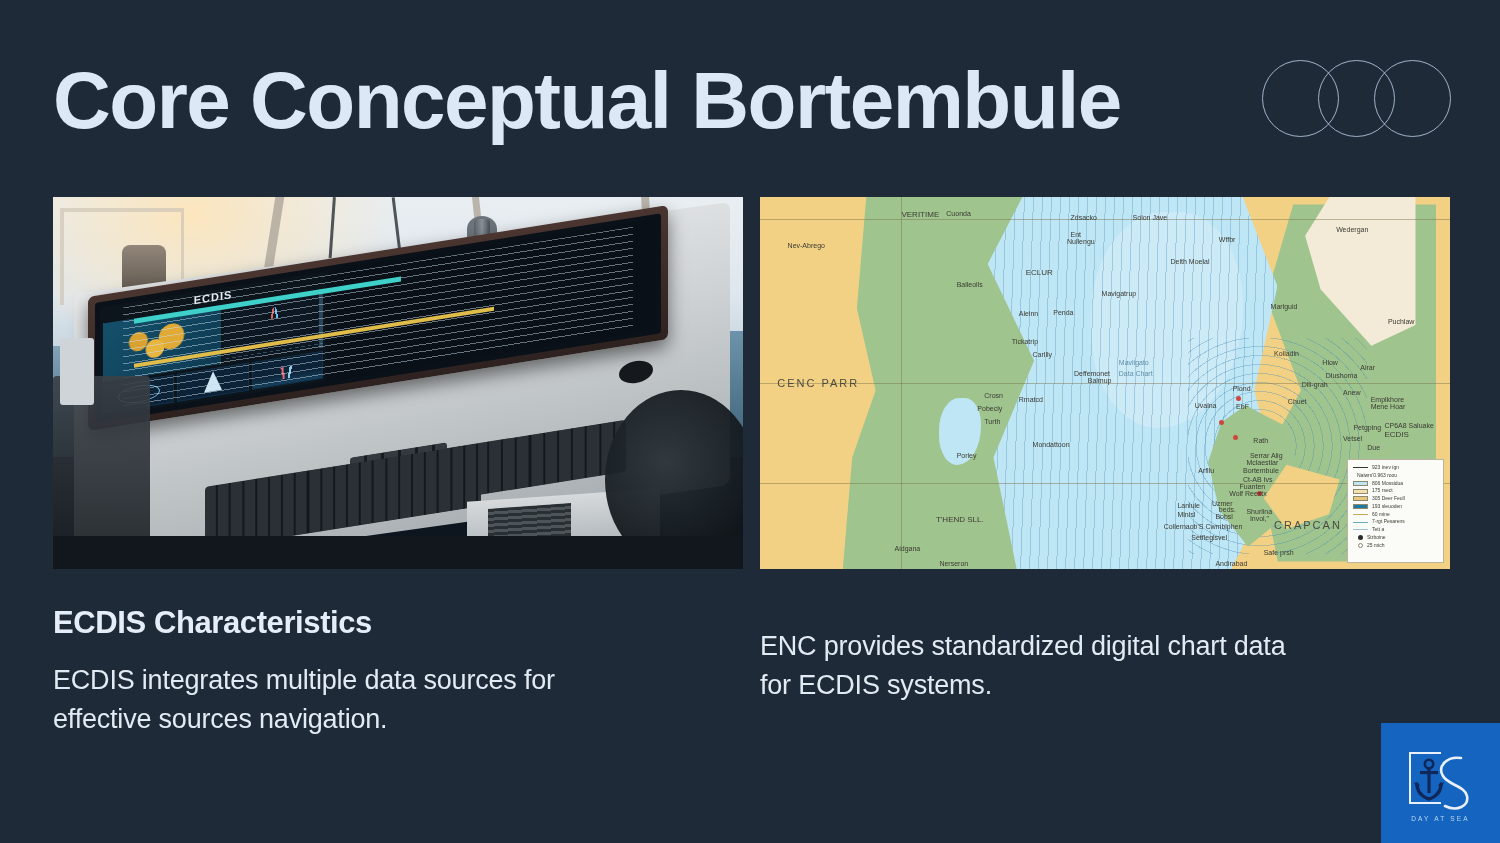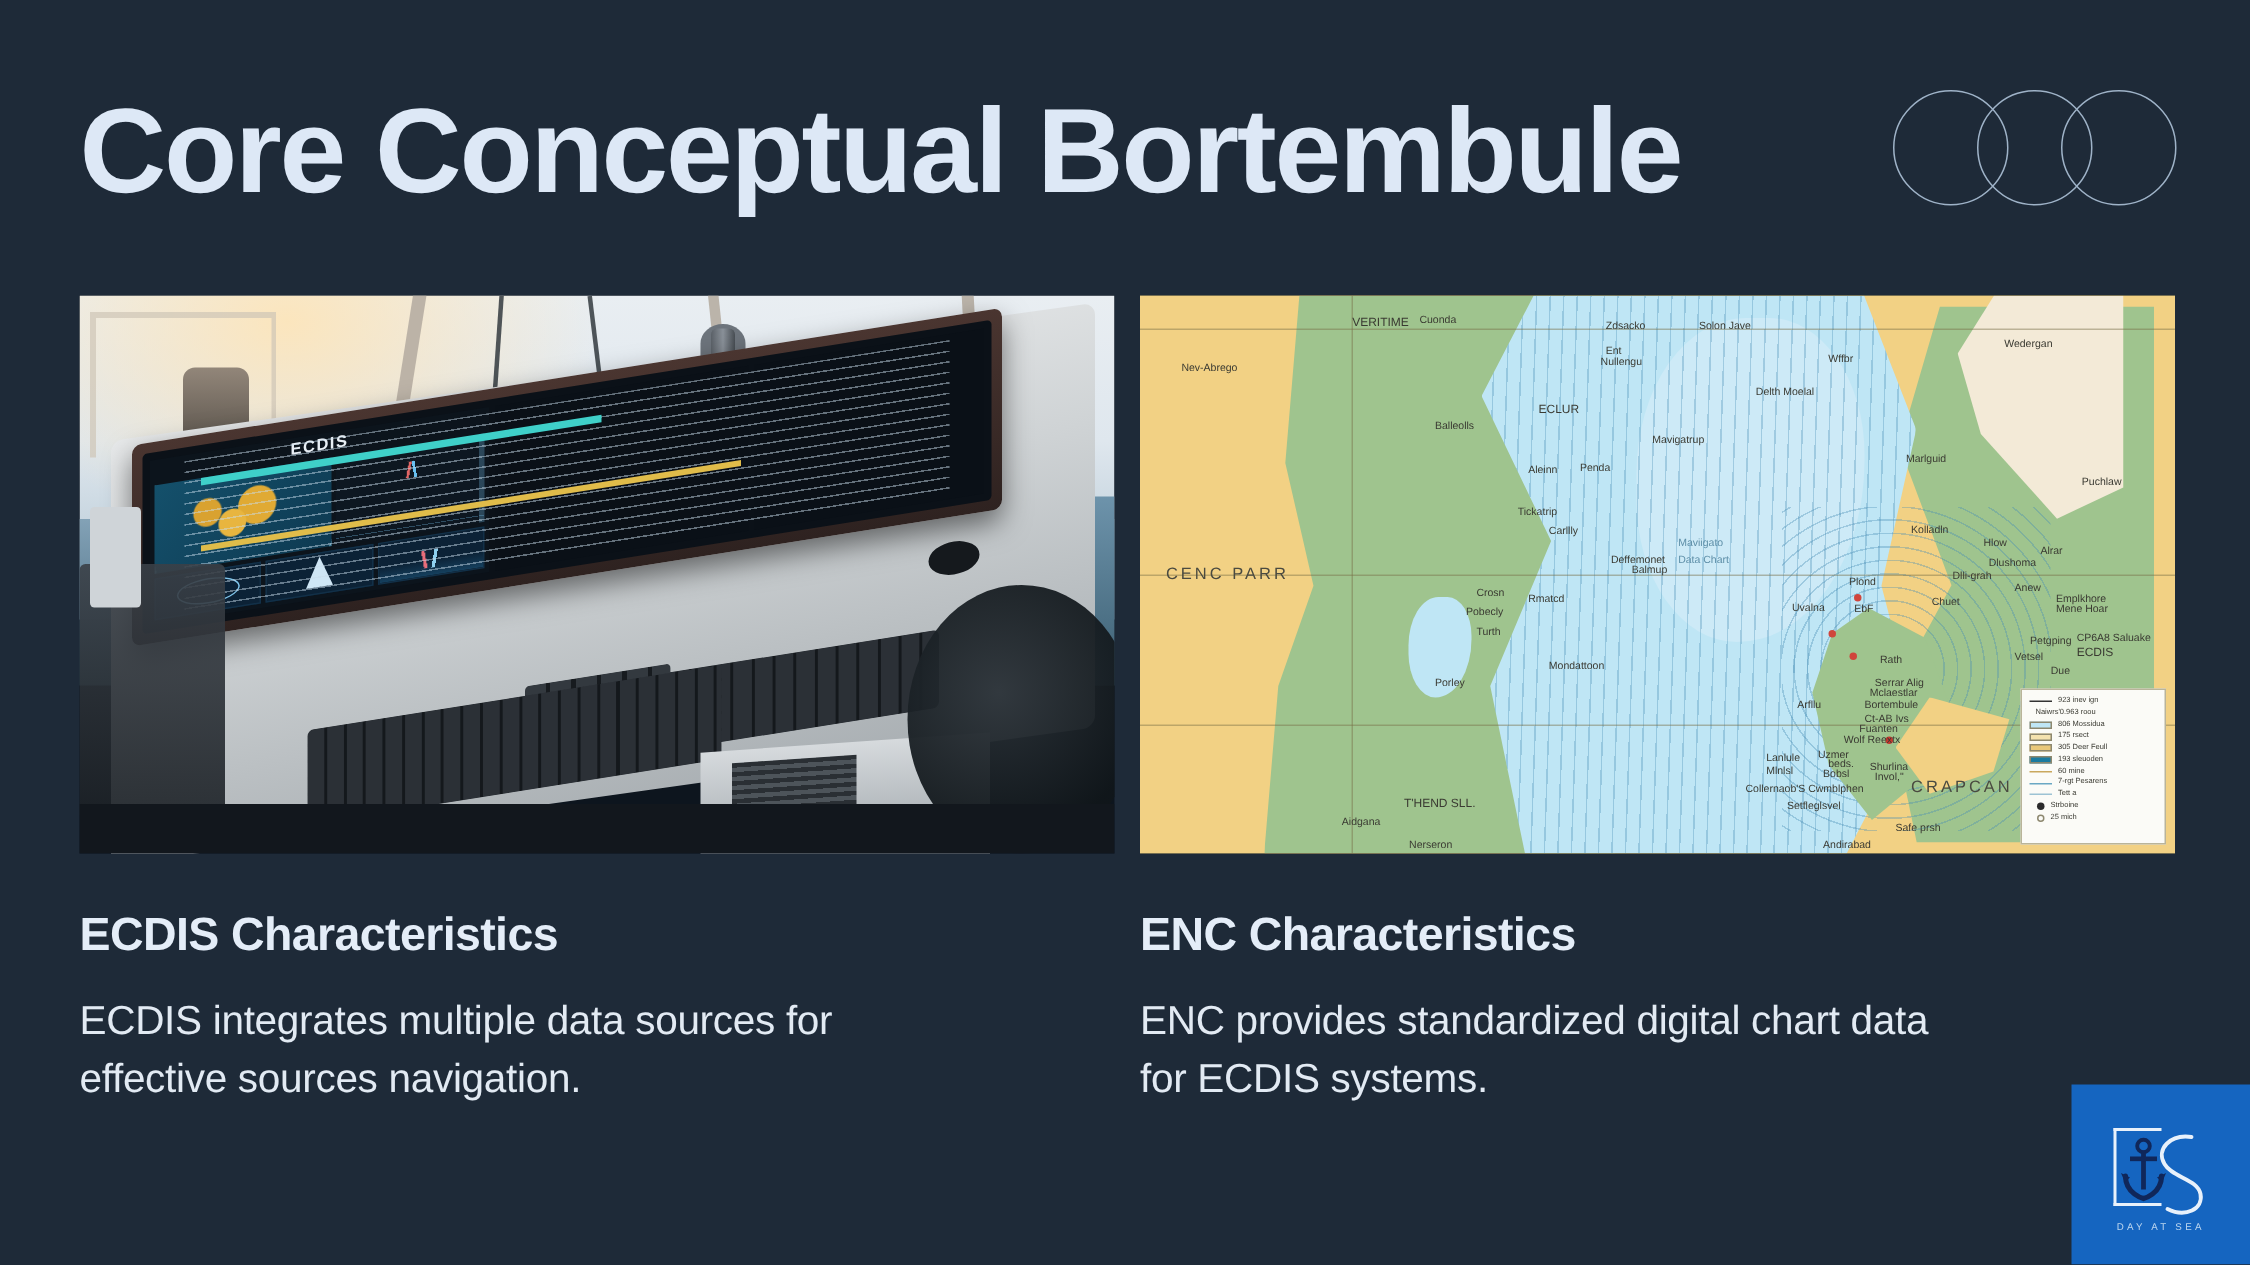--- a/index.html
+++ b/index.html
@@ -503,21 +503,21 @@
         <span class="dot" style="left:66.5%;top:60%"></span>
         <span class="dot" style="left:68.5%;top:64%"></span>
         <span class="dot" style="left:72%;top:79%;background:#c9382f"></span>
 
         <div class="mlabel blue" style="left:52%;top:43.5%">Maviigato</div>
         <div class="mlabel blue" style="left:52%;top:46.5%">Data Chart</div>
 
         <div id="map-labels">
             <div class="mlabel big" style="left: 2.5%; top: 48.5%;">CENC PARR</div>
             <div class="mlabel big" style="left: 74.5%; top: 86.5%;">CRAPCAN</div>
-            <div class="mlabel mid" style="left: 25.5%; top: 85.5%; margin-top: 16px;">T'HEND SLL.</div>
+            <div class="mlabel mid" style="left: 25.5%; top: 85.5%;">T'HEND SLL.</div>
             <div class="mlabel mid" style="left: 90.5%; top: 62.5%;">ECDIS</div>
             <div class="mlabel mid" style="left: 38.5%; top: 19%;">ECLUR</div>
             <div class="mlabel mid" style="left: 20.5%; top: 3.6%;">VERITIME</div>
             <div class="mlabel" style="left: 4%; top: 12%;">Nev-Abrego</div>
             <div class="mlabel" style="left: 27%; top: 3.6%;">Cuonda</div>
             <div class="mlabel" style="left: 45%; top: 4.6%;">Zdsacko</div>
             <div class="mlabel" style="left: 54%; top: 4.6%;">Solon Jave</div>
             <div class="mlabel" style="left: 83.5%; top: 7.8%;">Wedergan</div>
             <div class="mlabel" style="left: 45%; top: 9.2%;">Ent</div>
             <div class="mlabel" style="left: 44.5%; top: 11%;">Nullengu</div>
@@ -623,21 +623,20 @@
               <div class="lrow">
                 <span class="ocircle"></span>
                 <span>25 mich</span>
               </div>
             </div>
         </div>
       </div>
     </div>
 
     <div class="caption">
-      <div class="sub-title">ENC Characteristics</div>
       <div class="body-text">ENC provides standardized digital chart data for ECDIS systems.</div>
     </div>
   </div>
 </div>
 
 <div class="logo-block">
   <div class="logo-mark">
     <div class="bracket"></div>
     <svg width="76" height="74" viewBox="0 0 76 74">
       <path d="M58 12 C44 10, 34 20, 40 30 C45 39, 62 40, 64 50 C66 60, 54 66, 42 60" fill="none" stroke="#e8f1fb" stroke-width="2.6" stroke-linecap="round"></path>

